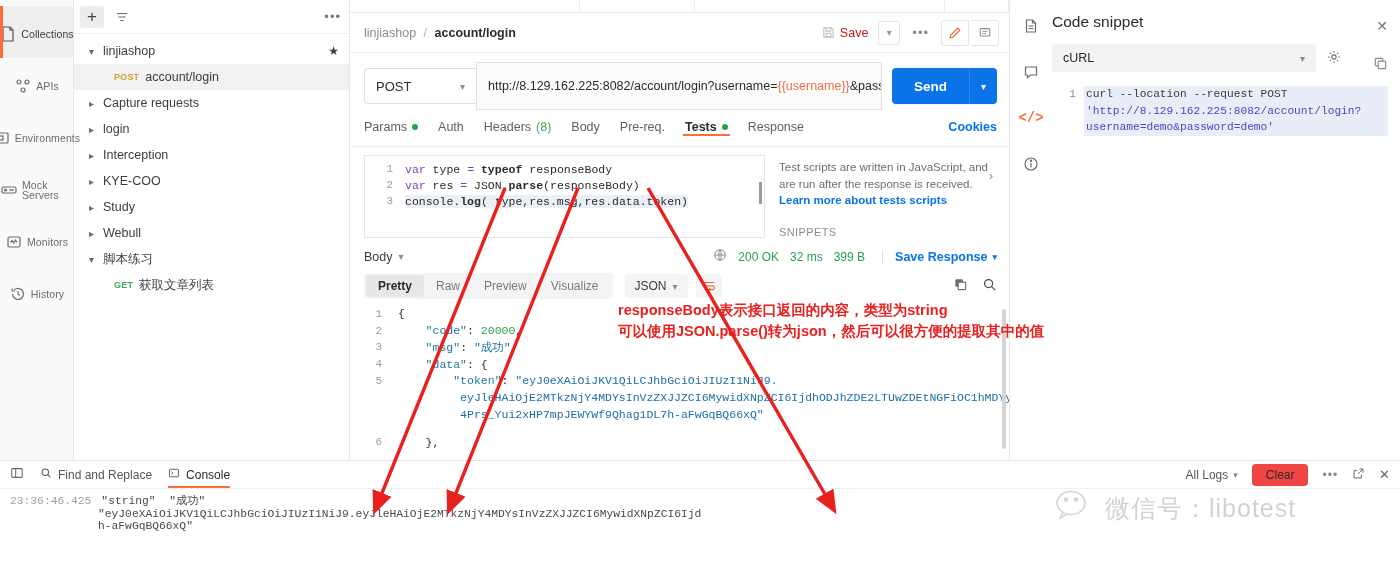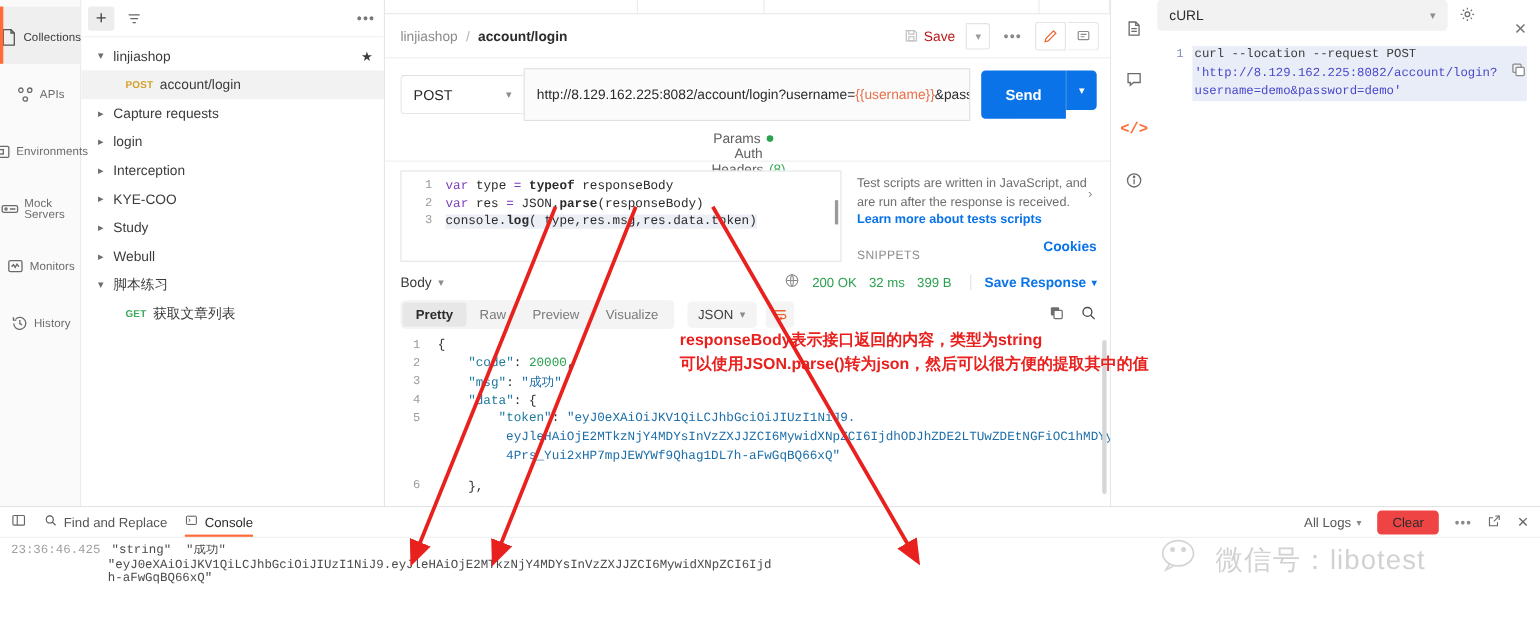--- a/index.html
+++ b/index.html
@@ -94,29 +94,29 @@
   .method .cv { color:#8c8c8c; font-size:10px; }
   .urlinput {
     flex:1; height:48px; border:1px solid #e0e0e0; background:#fbfbfb;
     display:flex; align-items:center; padding:0 11px; font-size:12.5px;
     color:#2b2b2b; overflow:hidden; white-space:nowrap; cursor:text;text-align:right;
   }
   .var { color:#e8704a; }
   .sendwrap { display:flex; margin-left:10px; }
   .send {
     background:#0a73e8; color:#fff; font-weight:700; font-size:13.5px;
-    height:44px; padding:0 22px; border:none; border-radius:4px 0 0 4px;
+    height:36px; padding:0 22px; border:none; border-radius:4px 0 0 4px;
     display:flex; align-items:center; cursor:pointer; font-family:inherit;
   }
   .send-caret { background:#0a73e8; color:#fff; width:28px; height:36px; border-radius:0 4px 4px 0;
                 display:flex; align-items:center; justify-content:center; border-left:1px solid #2f87ea;
                 font-size:10px; cursor:pointer; }
 
   .reqtabs { display:flex; align-items:center; gap:0; padding:0 12px 11px 14px;
-             border-bottom:1px solid #eee; height:28px; font-size:12.5px;flex-direction:column; }
+             border-bottom:1px solid #eee; height:28px; font-size:12.5px; }
   .rtab { padding:0 10px; height:100%; display:flex; align-items:center; gap:5px;
           color:#5f5f5f; cursor:pointer; position:relative; }
   .rtab:first-child { padding-left:0; }
   .rtab.active { color:#2b2b2b; font-weight:700; }
   .rtab.active:after { content:""; position:absolute; left:8px; right:8px; bottom:-1px; height:2px;
                        background:#ff6c37; }
   .rtab.active:first-child:after { left:0; }
   .dot { width:6px; height:6px; border-radius:50%; background:#2aa14f; display:inline-block; }
   .cnt { color:#3cab5a; }
   .cookies { margin-left:auto; color:#0a73e8; font-weight:700; font-size:12.5px; cursor:pointer; }
@@ -560,20 +560,23 @@
       <span class="rp-ico active">&lt;/&gt;</span>
       <span class="rp-ico">
         <svg width="16" height="16" viewBox="0 0 16 16" fill="none" stroke="#6b6b6b" stroke-width="1.2">
           <circle cx="8" cy="8" r="6"></circle>
             <path d="M8 7v4.5"></path>
             <circle cx="8" cy="4.8" r=".6" fill="#6b6b6b"></circle>
           </svg>
       </span>
     </div>
     <div class="rp-body">
+      <div class="rp-head">
+        <span class="rp-title">Code snippet</span>
+      </div>
       <span class="rp-close">✕</span>
       <span class="rp-copy">
         <svg width="15" height="15" viewBox="0 0 16 16" fill="none" stroke="#8a8a8a" stroke-width="1.2">
           <rect x="2.5" y="2.5" width="8" height="8" rx="1"></rect>
             <rect x="5.5" y="5.5" width="8" height="8" rx="1" fill="#fff"></rect>
           </svg>
       </span>
       <div class="langrow">
         <div class="langsel">
           <span>cURL</span>

